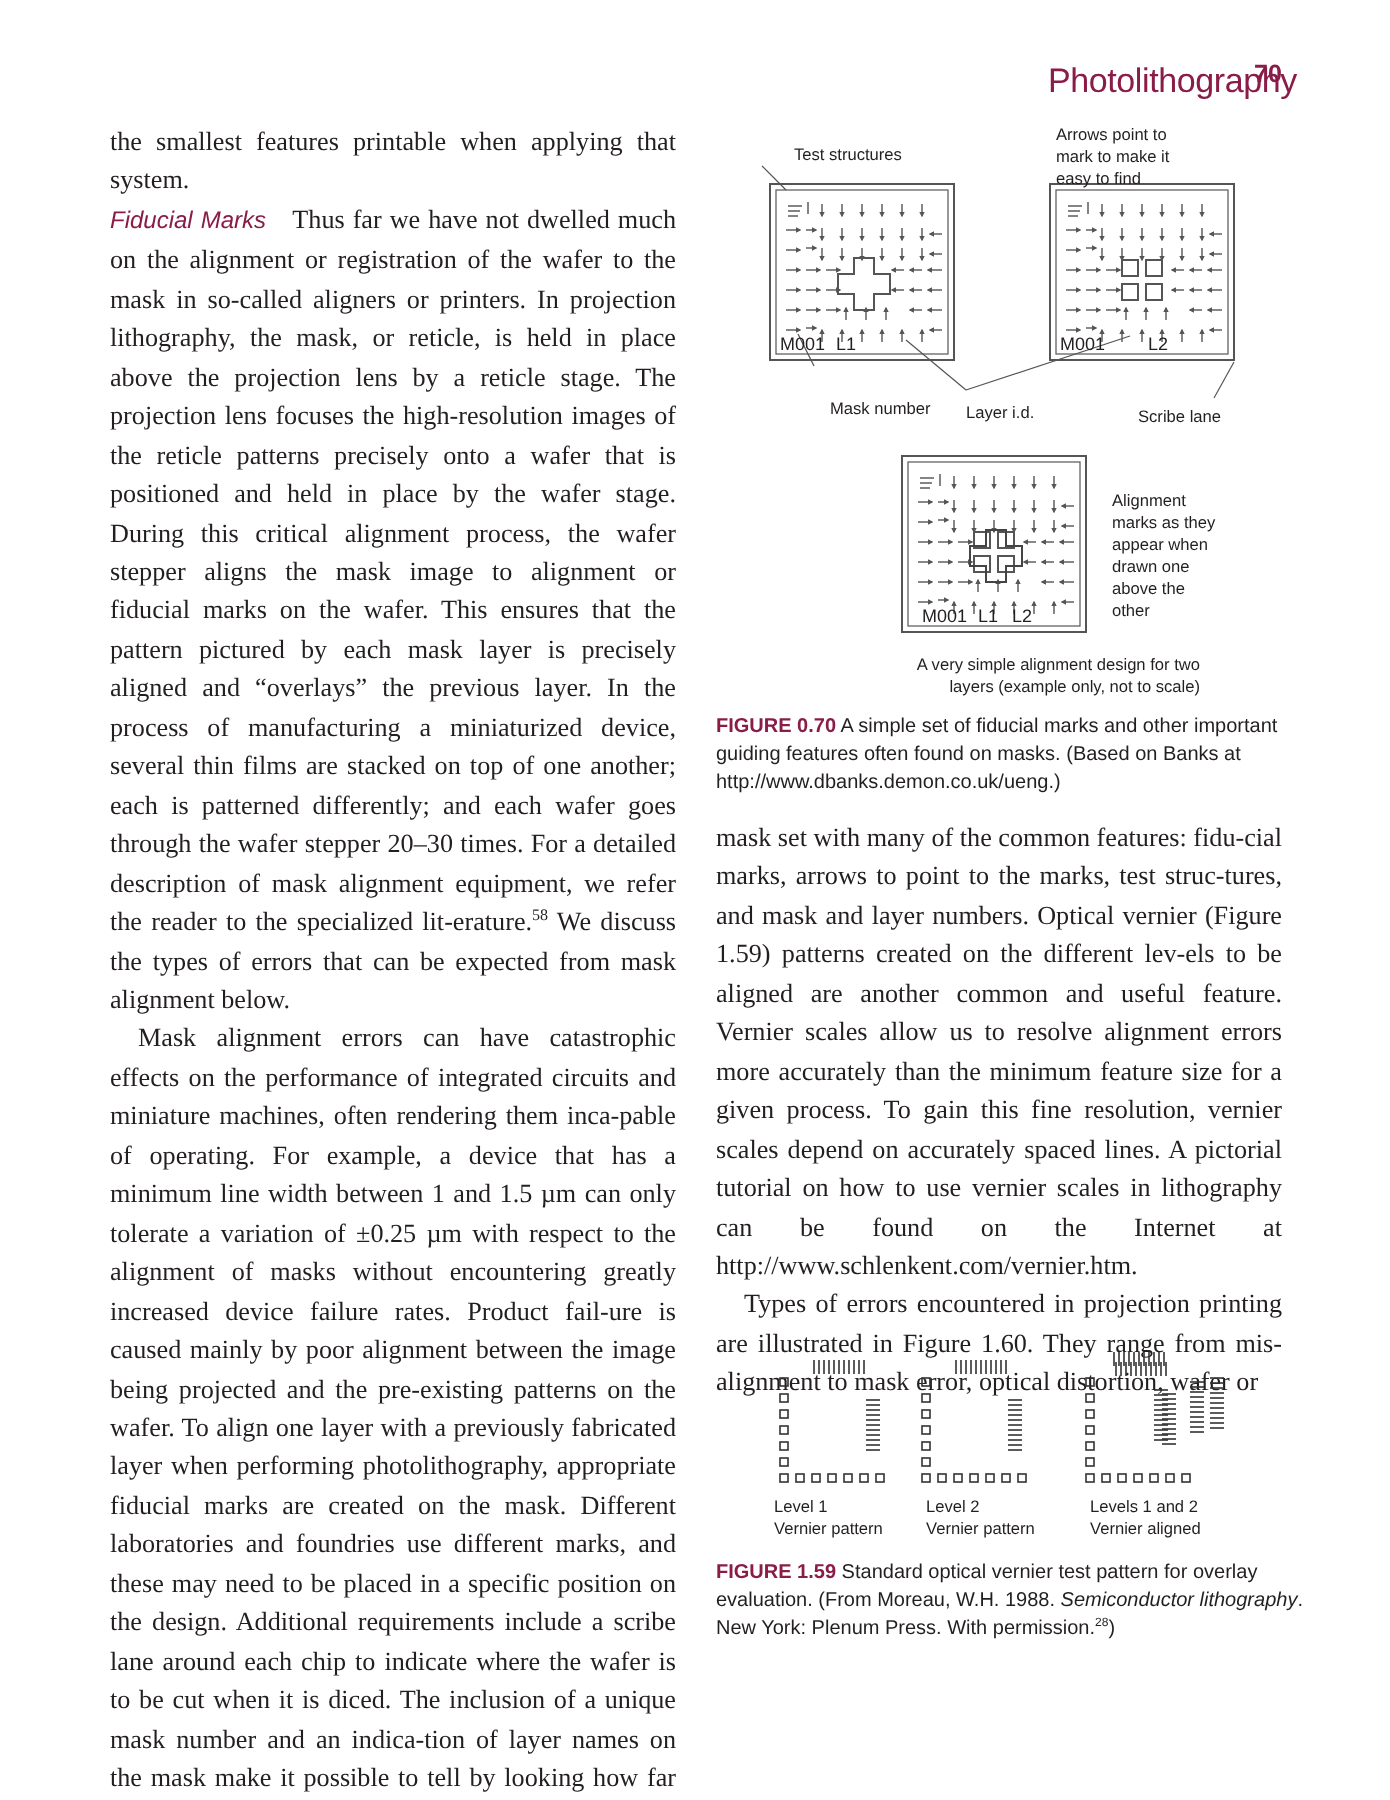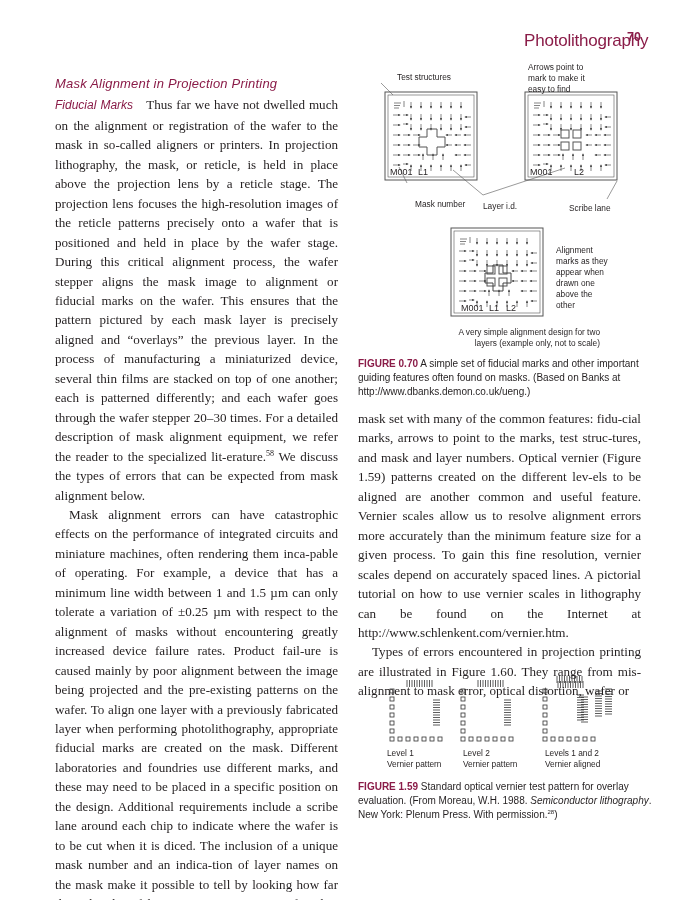--- a/index.html
+++ b/index.html
@@ -24,21 +24,21 @@
   .fig-text { position: absolute; font-family: Liberation Sans, sans-serif; font-size: 8.3px; line-height: 11px; color: #231f20; }
   svg { position: absolute; }
 </style>
 </head>
 <body>
 
 <div class="running-head">Photolithography</div>
 <div class="page-num">70</div>
 
 <div class="col col-left">
-  <p class="heading">Mask Alignment in Projection Printing</p>
+  <p>the smallest features printable when applying that system.</p>
   <p><span class="runin">Fiducial Marks</span> <span>Thus far we have not dwelled much on the alignment or registration of the wafer to the mask in so-called aligners or printers. In projection lithography, the mask, or reticle, is held in place above the projection lens by a reticle stage. The projection lens focuses the high-resolution images of the reticle patterns precisely onto a wafer that is positioned and held in place by the wafer stage. During this critical alignment process, the wafer stepper aligns the mask image to alignment or fiducial marks on the wafer. This ensures that the pattern pictured by each mask layer is precisely aligned and “overlays” the previous layer. In the process of manufacturing a miniaturized device, several thin films are stacked on top of one another; each is patterned differently; and each wafer goes through the wafer stepper 20–30 times. For a detailed description of mask alignment equipment, we refer the reader to the specialized lit-erature.</span><sup>58</sup><span> We discuss the types of errors that can be expected from mask alignment below.</span></p>
   <p class="indent">Mask alignment errors can have catastrophic effects on the performance of integrated circuits and miniature machines, often rendering them inca-pable of operating. For example, a device that has a minimum line width between 1 and 1.5 µm can only tolerate a variation of ±0.25 µm with respect to the alignment of masks without encountering greatly increased device failure rates. Product fail-ure is caused mainly by poor alignment between the image being projected and the pre-existing patterns on the wafer. To align one layer with a previously fabricated layer when performing photolithography, appropriate fiducial marks are created on the mask. Different laboratories and foundries use different marks, and these may need to be placed in a specific position on the design. Additional requirements include a scribe lane around each chip to indicate where the wafer is to be cut when it is diced. The inclusion of a unique mask number and an indica-tion of layer names on the mask make it possible to tell by looking how far through the fabrication process a wafer has progressed (http://www.dbanks.demon.co.uk/ueng). In Figure 1.58, we illustrate a</p>
 </div>
 
 <svg width="300" height="280" viewBox="0 0 300 280" style="left:355px; top:55px;">
   <defs>
     <marker id="ah" markerWidth="4" markerHeight="4" refX="3" refY="2" orient="auto">
       <path d="M0,0 L4,2 L0,4 z" fill="#555"></path>
     </marker>
     <g id="arrowgrid">

